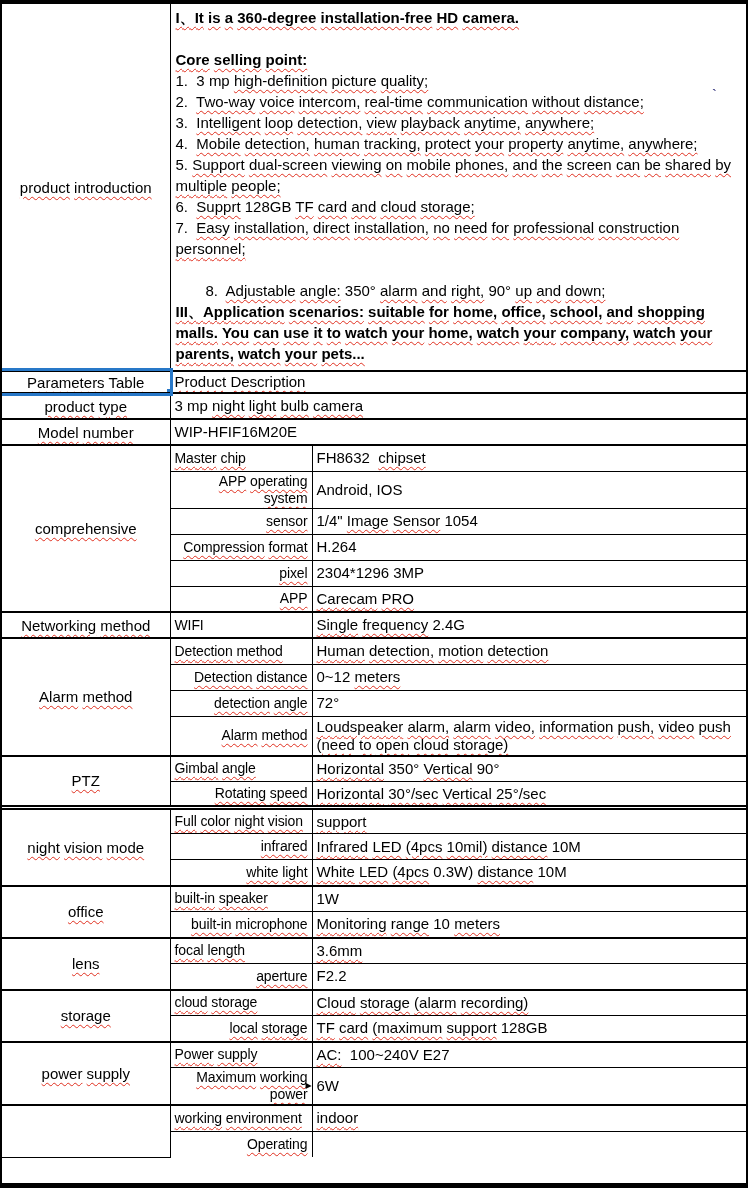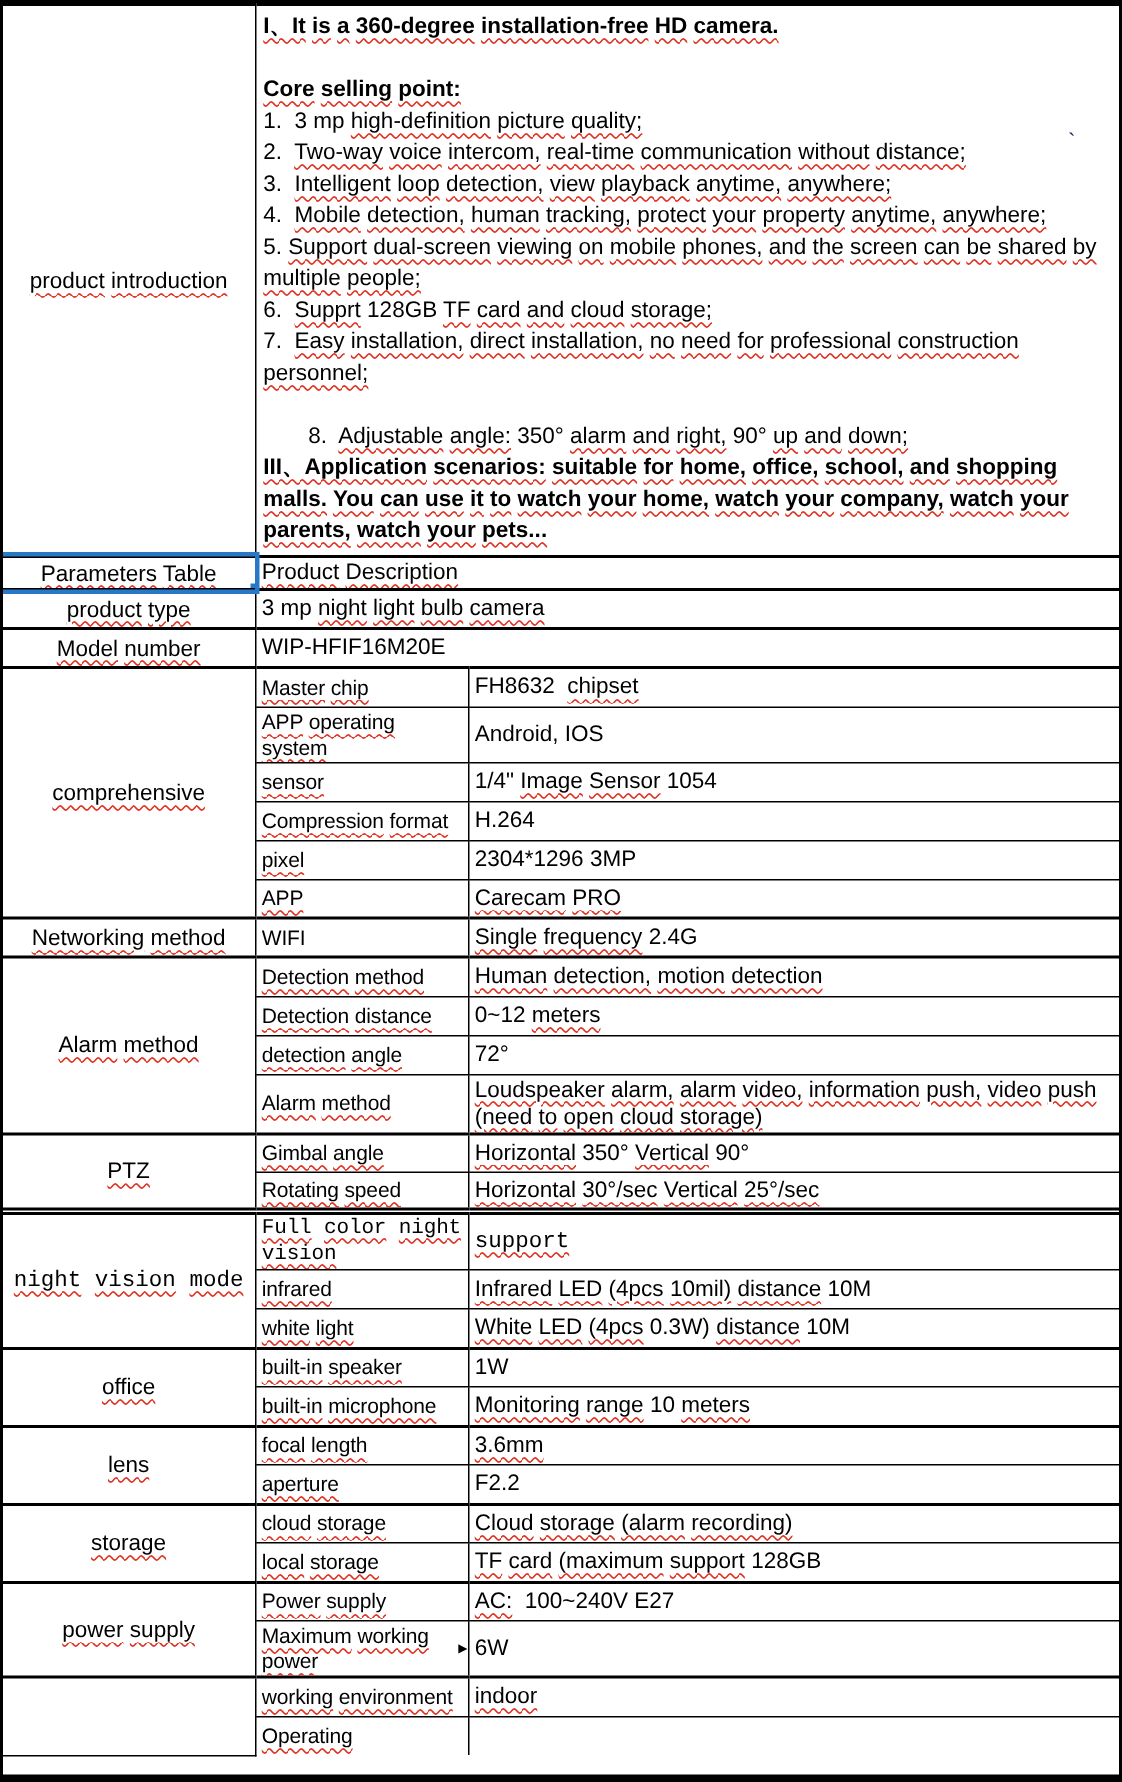--- a/index.html
+++ b/index.html
@@ -5,23 +5,23 @@
   html,body{margin:0;padding:0;background:#fff;}
   body{font-family:"Liberation Sans", sans-serif; color:#000;}
   .sheet{position:relative; width:748px; height:1188px; box-sizing:border-box;
          border:2px solid #000; border-bottom:5px solid #000; background:#fff; overflow:hidden;}
   .title{box-sizing:border-box; height:45px; border-bottom:2px solid #000; text-align:center;
          font-size:29px; font-weight:bold; line-height:42px; letter-spacing:0px;}
   table{width:100%; border-collapse:collapse; table-layout:fixed;}
   col.c1{width:168px;} col.c2{width:142px;} col.c3{width:auto;}
   td{box-sizing:border-box; border:1px solid #000; font-size:15px; height:26px;
      padding:1px 4px; vertical-align:middle; overflow:hidden;}
-  td:first-child{border-left:none;} tr td:last-child{border-right:none;}
+  td:first-child{border-left:none;text-align:right;} tr td:last-child{border-right:none;}
   tr.sec-start td{border-top-width:2px;}
-  tr.dbl td{border-top:5px double #000;font-family:Liberation Mono, monospace;}
+  tr.dbl td{border-top:5px double #000;}
   tr:last-child td{border-bottom:none;}
   td.lab{text-align:center;}
   td.k{font-size:14px; letter-spacing:-0.1px; position:relative; line-height:17px;}
   td.v{white-space:pre-wrap; line-height:18px;margin-top:11px;}
   td.tall{height:19px;}
   td.intro{padding:3px 5px 6px 5px; vertical-align:top;}
   .line{min-height:21px; line-height:21px; white-space:pre-wrap; font-size:15px;}
   .line.b{font-weight:bold;}
   .line.ind{padding-left:30px;}
   .sq{text-decoration-line:underline; text-decoration-style:wavy;

